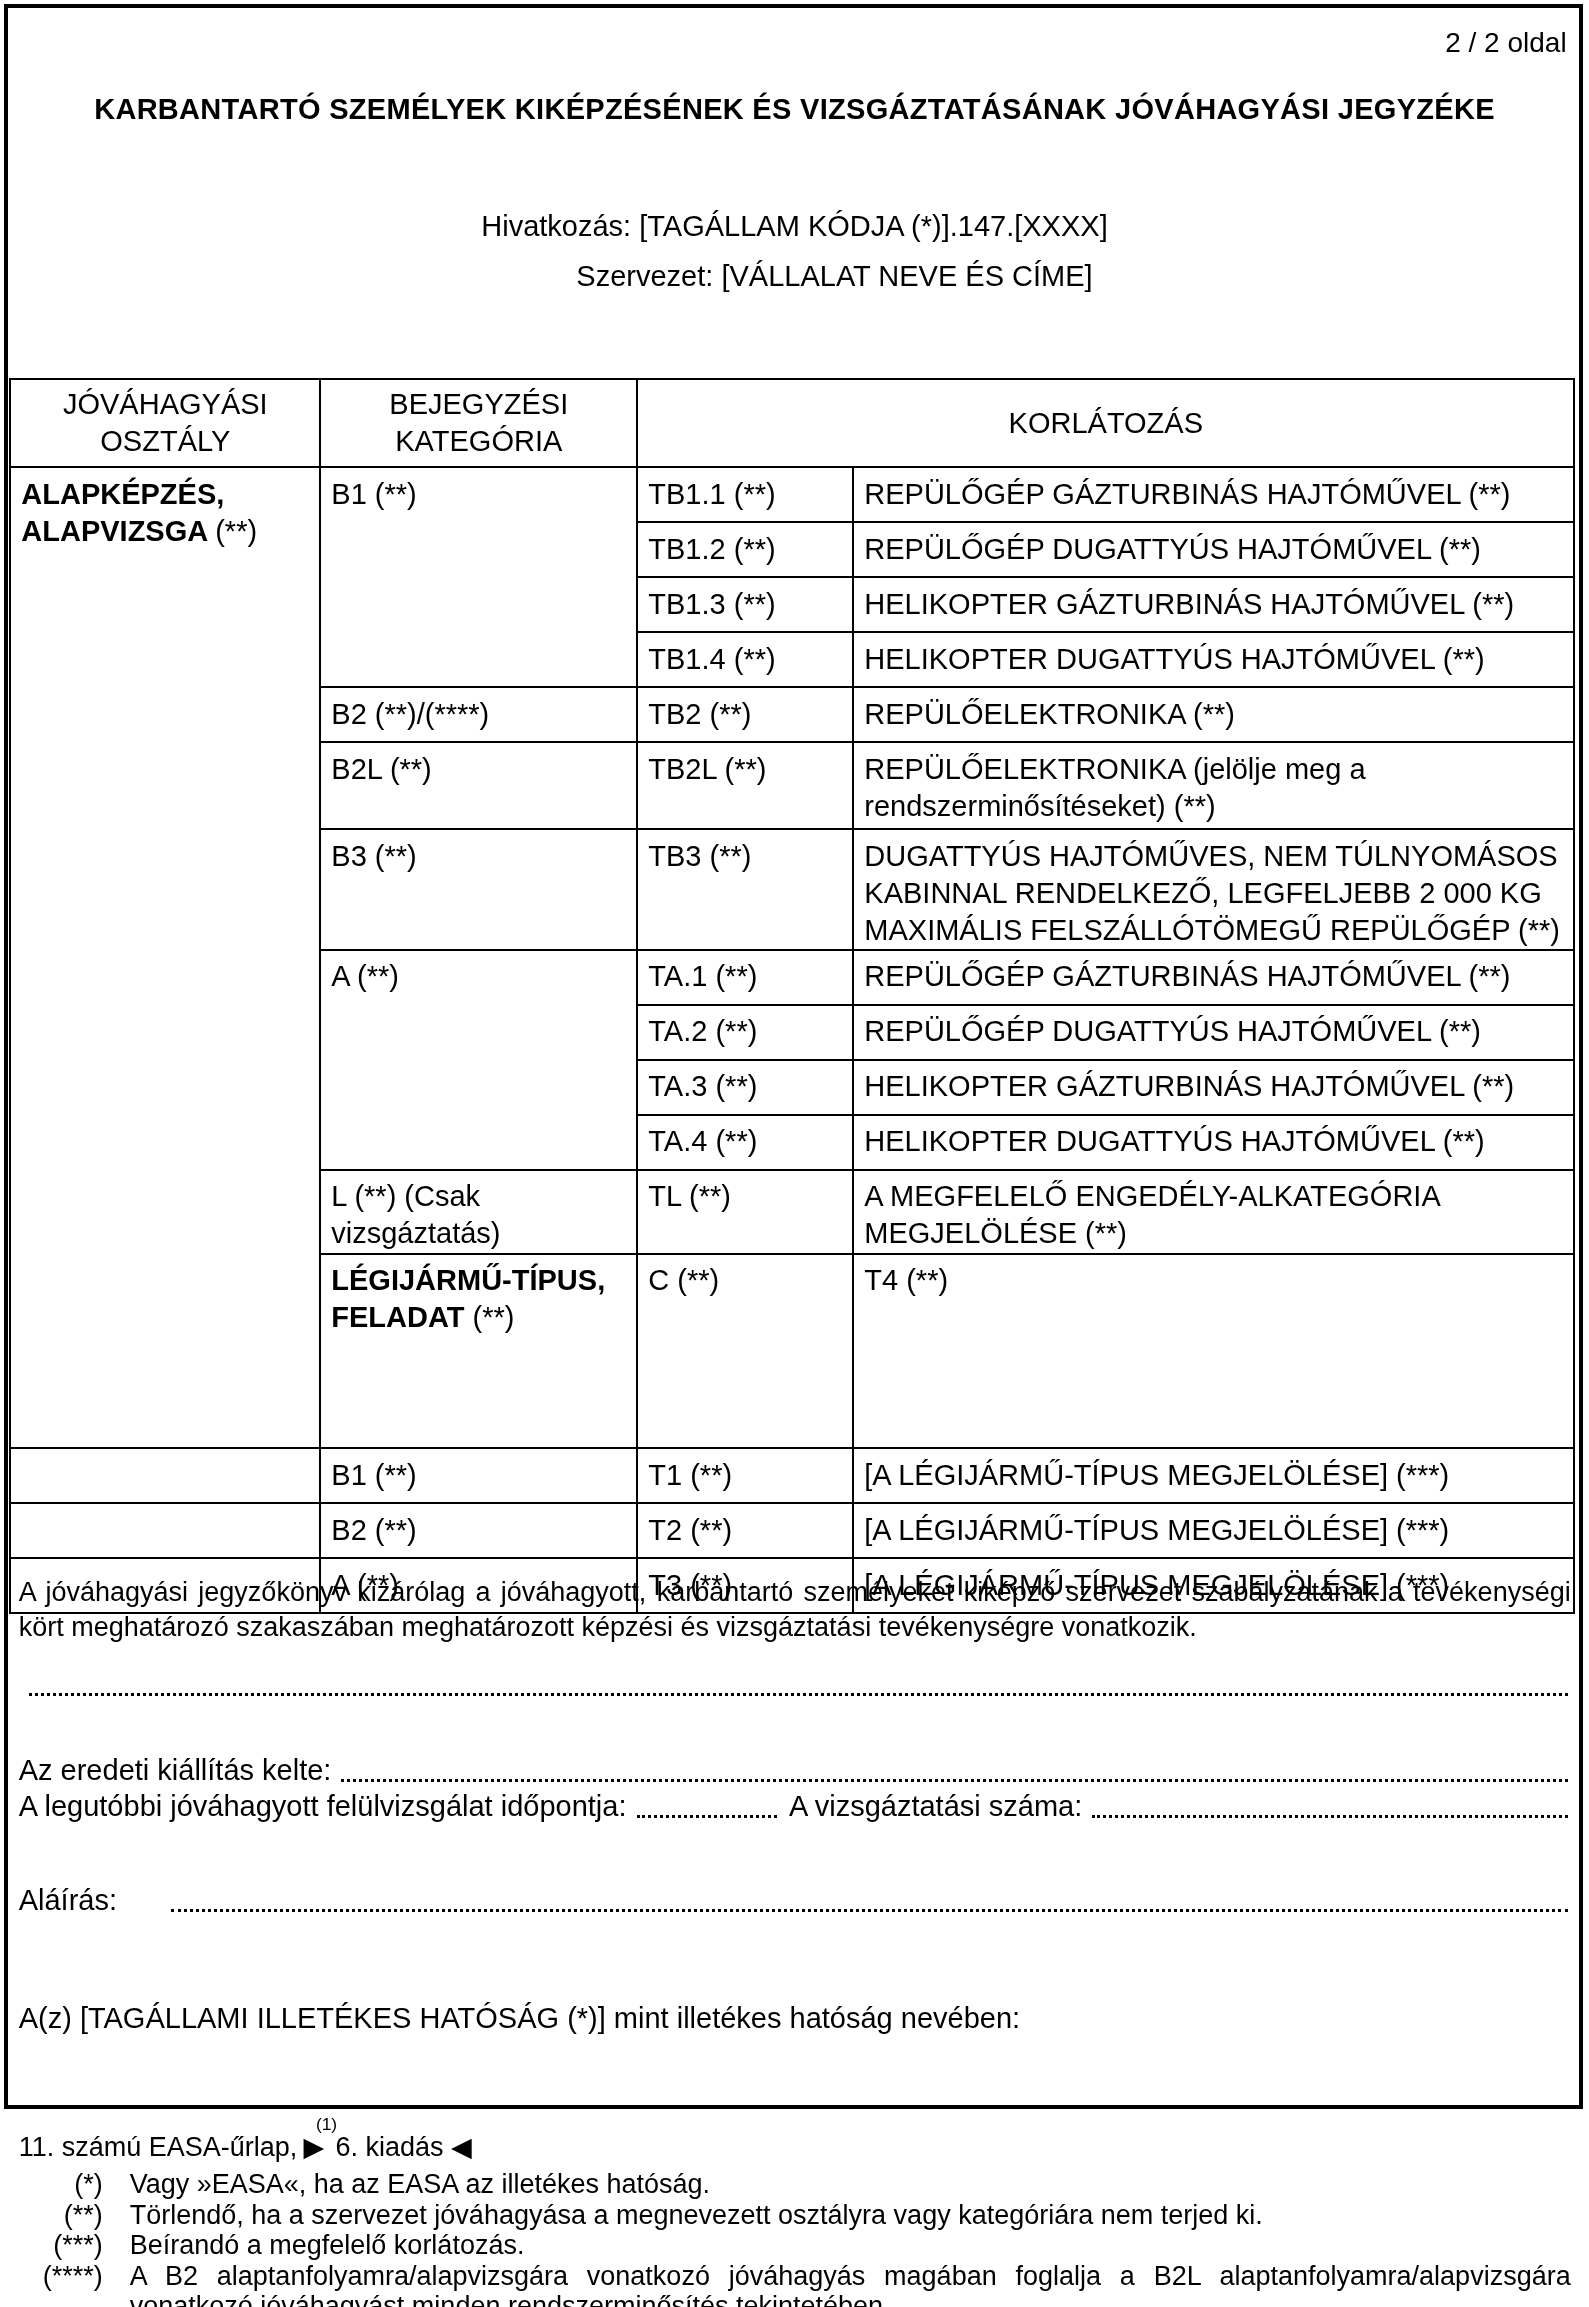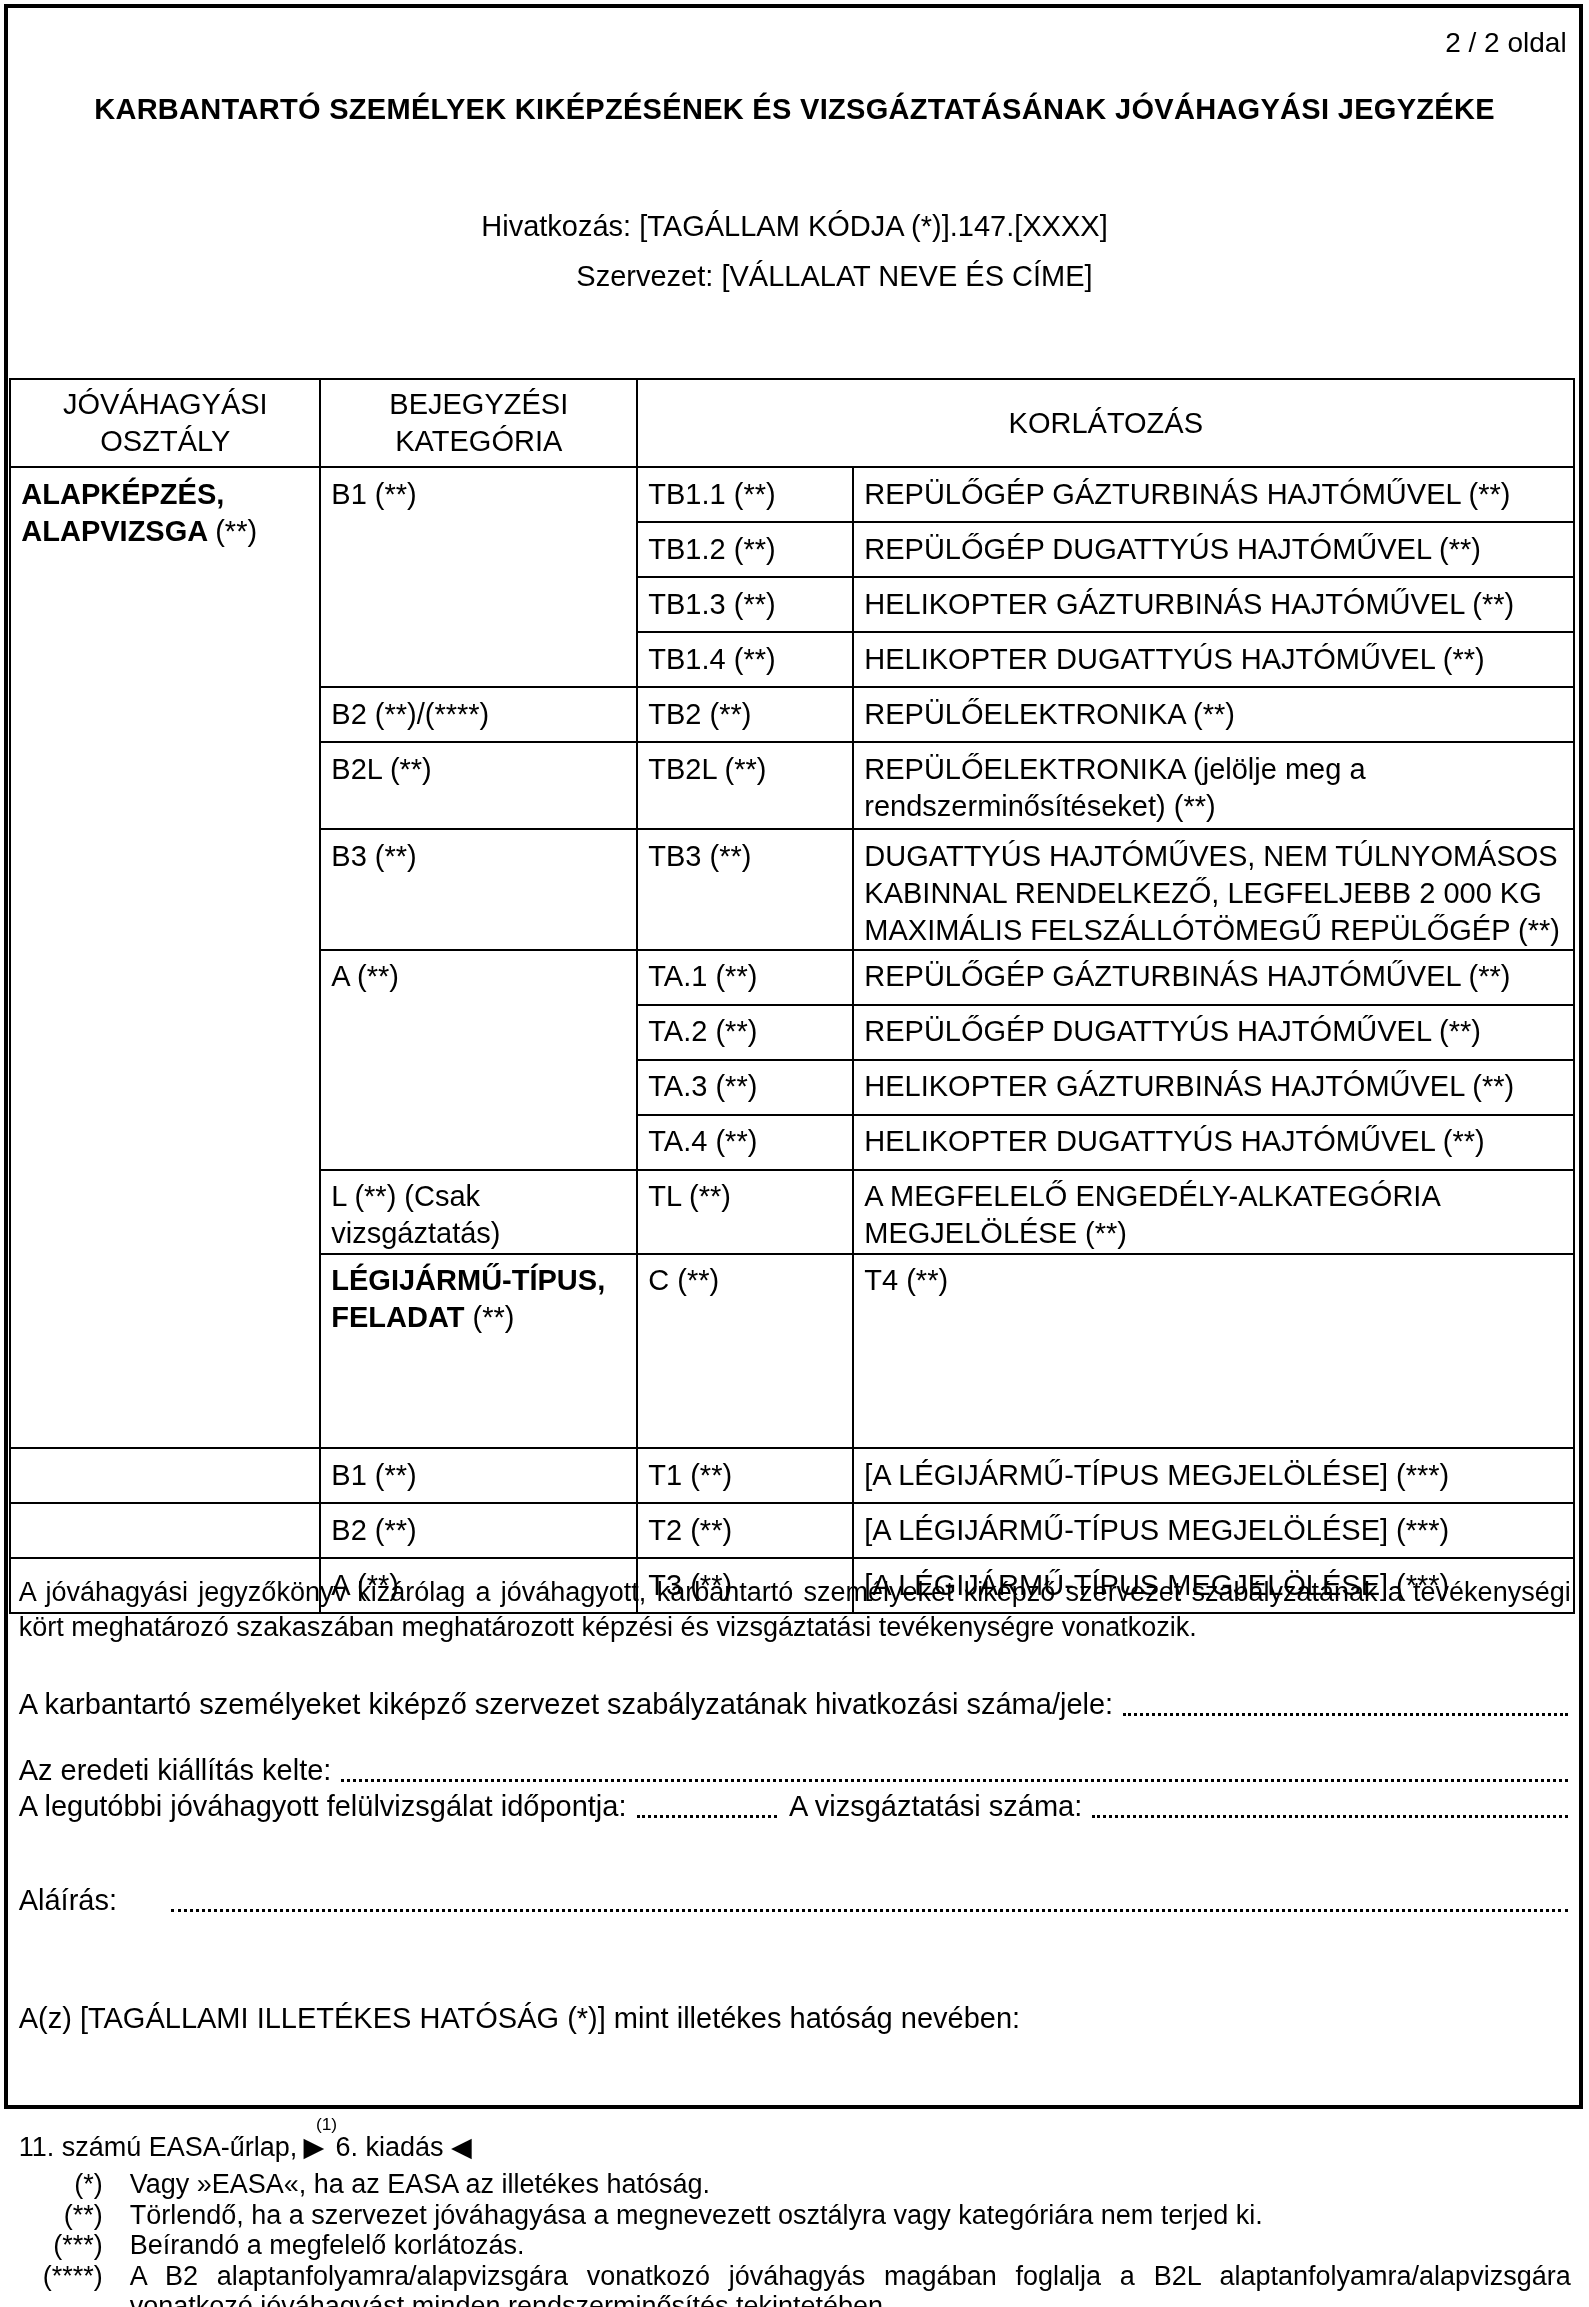--- a/index.html
+++ b/index.html
@@ -244,21 +244,20 @@
     <td>A (**)</td>
     <td>T3 (**)</td>
     <td>[A LÉGIJÁRMŰ-TÍPUS MEGJELÖLÉSE] (***)</td>
   </tr>
 </tbody>
   </table>
 
 <div class="para">A jóváhagyási jegyzőkönyv kizárólag a jóváhagyott, karbantartó személyeket kiképző szervezet szabályzatának a tevékenységi kört meghatározó szakaszában meghatározott képzési és vizsgáztatási tevékenységre vonatkozik.</div>
 
 <div class="field-line fl-1">
-  <span>A karbantartó személyeket kiképző szervezet szabályzatának hivatkozási száma/jele:</span>
   <span class="dots dots-grow"></span>
 </div>
 
 <div class="field-line fl-2">
   <span>Az eredeti kiállítás kelte:</span>
   <span class="dots dots-grow"></span>
 </div>
 
 <div class="field-line fl-3">
   <span>A legutóbbi jóváhagyott felülvizsgálat időpontja:</span>

